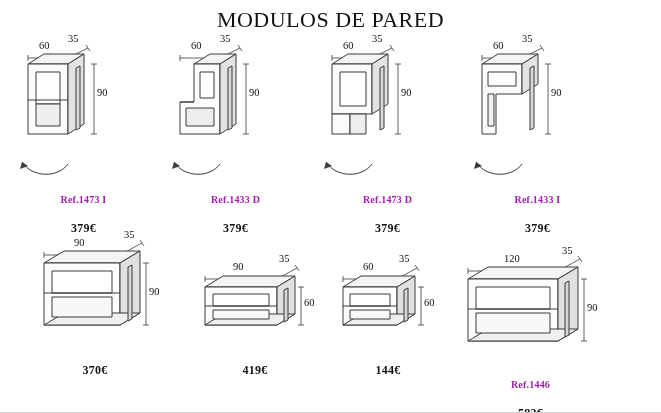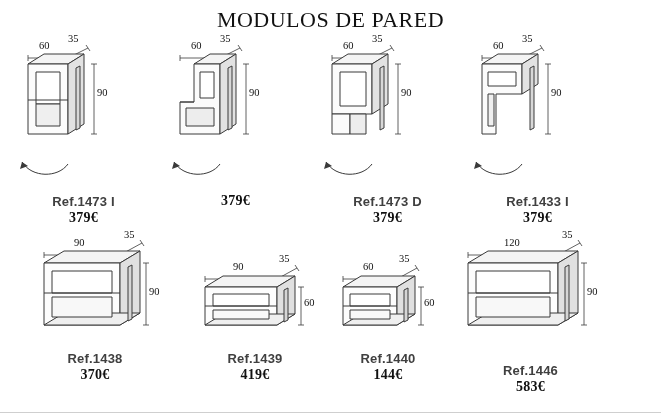--- a/index.html
+++ b/index.html
@@ -32,37 +32,37 @@
   .row-2 { top: 235px; height: 170px; }
 
   .item {
     position: absolute;
     text-align: center;
   }
   .fig {
     position: relative;
   }
   .caption {
-    font-family: Liberation Sans, sans-serif;
-    font-size: 13px;
+    font-family: Liberation Serif, serif;
+    font-size: 10px;
     font-weight: bold;
     letter-spacing: 0.2px;
-    color: #404040;
+    color: #a21caf;
     text-align: center;
     white-space: nowrap;
   }
   .price {
     font-family: "Liberation Serif", serif;
-    font-size: 14px;
+    font-size: 12px;
     font-weight: bold;
     letter-spacing: 0.2px;
     color: #111;
     text-align: center;
     white-space: nowrap;
-    margin-top: 1px;
+    margin-top: 16px;
   }
   .dimlabel {
     position: absolute;
     font-family: "Liberation Serif", serif;
     font-size: 10.5px;
     color: #111;
     white-space: nowrap;
   }
   svg { display: block; overflow: visible; }
   .bottom-rule {
@@ -143,20 +143,21 @@
         </g>
       </svg>
       <div class="dimlabel" style="left:33px; top:-2px;">60</div>
       <div class="dimlabel" style="left:62px; top:-9px;">35</div>
       <div class="dimlabel" style="left:91px; top:45px;">90</div>
       <svg width="60" height="24" viewBox="0 0 60 24" style="position:absolute; left:12px; top:118px;">
         <path d="M4 2 C 14 18, 40 18, 50 4" fill="none" stroke="#3a3a3a" stroke-width="1"></path>
         <polygon points="4,2 10,6 2,9" fill="#3a3a3a"></polygon>
       </svg>
     </div>
+    <div class="caption" style="margin-top:2px;">Ref.1433 D</div>
     <div class="price">379€</div>
   </div>
 
   <div class="item" style="left:310px; top:0; width:155px;">
     <div class="fig" style="height:150px;">
       <svg width="150" height="150" viewBox="0 0 150 150">
         <g stroke="#3a3a3a" stroke-width="0.8" fill="none">
           <line x1="22" y1="16" x2="62" y2="16"></line>
           <line x1="22" y1="13" x2="22" y2="19"></line>
           <line x1="62" y1="13" x2="62" y2="19"></line>
@@ -246,21 +247,20 @@
           <rect x="32" y="36" width="60" height="22" fill="#ffffff"></rect>
           <rect x="32" y="62" width="60" height="20" fill="#f8f8f8"></rect>
           <line x1="24" y1="58" x2="100" y2="58"></line>
           <polygon points="108,32 112,30 112,84 108,86" fill="#d6d6d6"></polygon>
         </g>
       </svg>
       <div class="dimlabel" style="left:54px; top:2px;">90</div>
       <div class="dimlabel" style="left:104px; top:-6px;">35</div>
       <div class="dimlabel" style="left:129px; top:51px;">90</div>
     </div>
-    <div class="caption" style="margin-top:4px;">Ref.1438</div>
     <div class="price">370€</div>
   </div>
 
   <div class="item" style="left:185px; top:0; width:140px;">
     <div class="fig" style="height:112px;">
       <svg width="140" height="112" viewBox="0 0 140 112">
         <g stroke="#3a3a3a" stroke-width="0.8" fill="none">
           <line x1="20" y1="44" x2="92" y2="44"></line>
           <line x1="20" y1="41" x2="20" y2="47"></line>
           <line x1="92" y1="41" x2="92" y2="47"></line>
@@ -278,21 +278,20 @@
           <rect x="28" y="59" width="56" height="12" fill="#ffffff"></rect>
           <rect x="28" y="75" width="56" height="9" fill="#f8f8f8"></rect>
           <line x1="20" y1="71" x2="92" y2="71"></line>
           <polygon points="99,55 103,53 103,85 99,87" fill="#d6d6d6"></polygon>
         </g>
       </svg>
       <div class="dimlabel" style="left:48px; top:26px;">90</div>
       <div class="dimlabel" style="left:94px; top:18px;">35</div>
       <div class="dimlabel" style="left:119px; top:62px;">60</div>
     </div>
-    <div class="caption" style="margin-top:4px;">Ref.1439</div>
     <div class="price">419€</div>
   </div>
 
   <div class="item" style="left:323px; top:0; width:130px;">
     <div class="fig" style="height:112px;">
       <svg width="130" height="112" viewBox="0 0 130 112">
         <g stroke="#3a3a3a" stroke-width="0.8" fill="none">
           <line x1="20" y1="44" x2="74" y2="44"></line>
           <line x1="20" y1="41" x2="20" y2="47"></line>
           <line x1="74" y1="41" x2="74" y2="47"></line>
@@ -310,26 +309,25 @@
           <rect x="27" y="59" width="40" height="12" fill="#ffffff"></rect>
           <rect x="27" y="75" width="40" height="9" fill="#f8f8f8"></rect>
           <line x1="20" y1="71" x2="74" y2="71"></line>
           <polygon points="81,55 85,53 85,85 81,87" fill="#d6d6d6"></polygon>
         </g>
       </svg>
       <div class="dimlabel" style="left:40px; top:26px;">60</div>
       <div class="dimlabel" style="left:76px; top:18px;">35</div>
       <div class="dimlabel" style="left:101px; top:62px;">60</div>
     </div>
-    <div class="caption" style="margin-top:4px;">Ref.1440</div>
     <div class="price">144€</div>
   </div>
 
   <div class="item" style="left:448px; top:0; width:165px;">
-    <div class="fig" style="height:112px;">
+    <div class="fig" style="height:112px;margin-top:16px;">
       <svg width="165" height="112" viewBox="0 0 165 112">
         <g stroke="#3a3a3a" stroke-width="0.8" fill="none">
           <line x1="20" y1="20" x2="110" y2="20"></line>
           <line x1="20" y1="17" x2="20" y2="23"></line>
           <line x1="110" y1="17" x2="110" y2="23"></line>
           <line x1="110" y1="20" x2="132" y2="8"></line>
           <line x1="130" y1="5" x2="134" y2="11"></line>
           <line x1="136" y1="28" x2="136" y2="90"></line>
           <line x1="133" y1="28" x2="139" y2="28"></line>
           <line x1="133" y1="90" x2="139" y2="90"></line>

